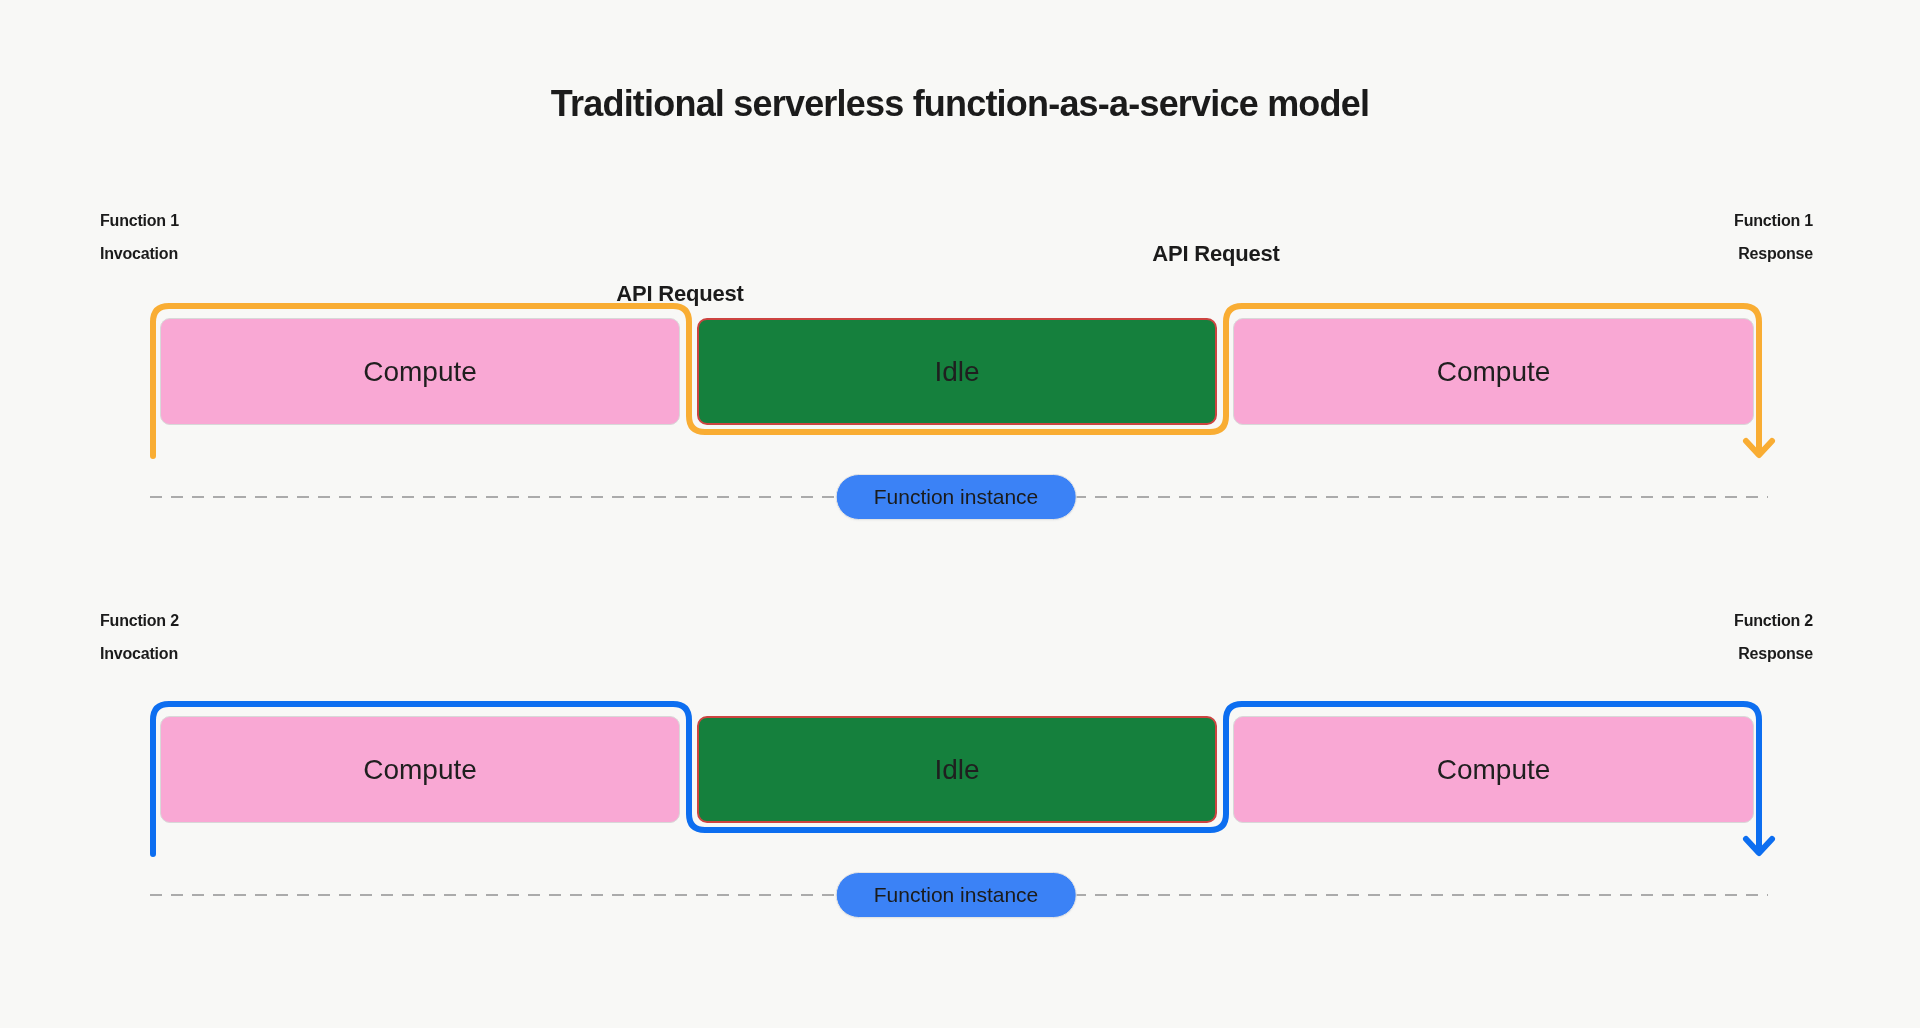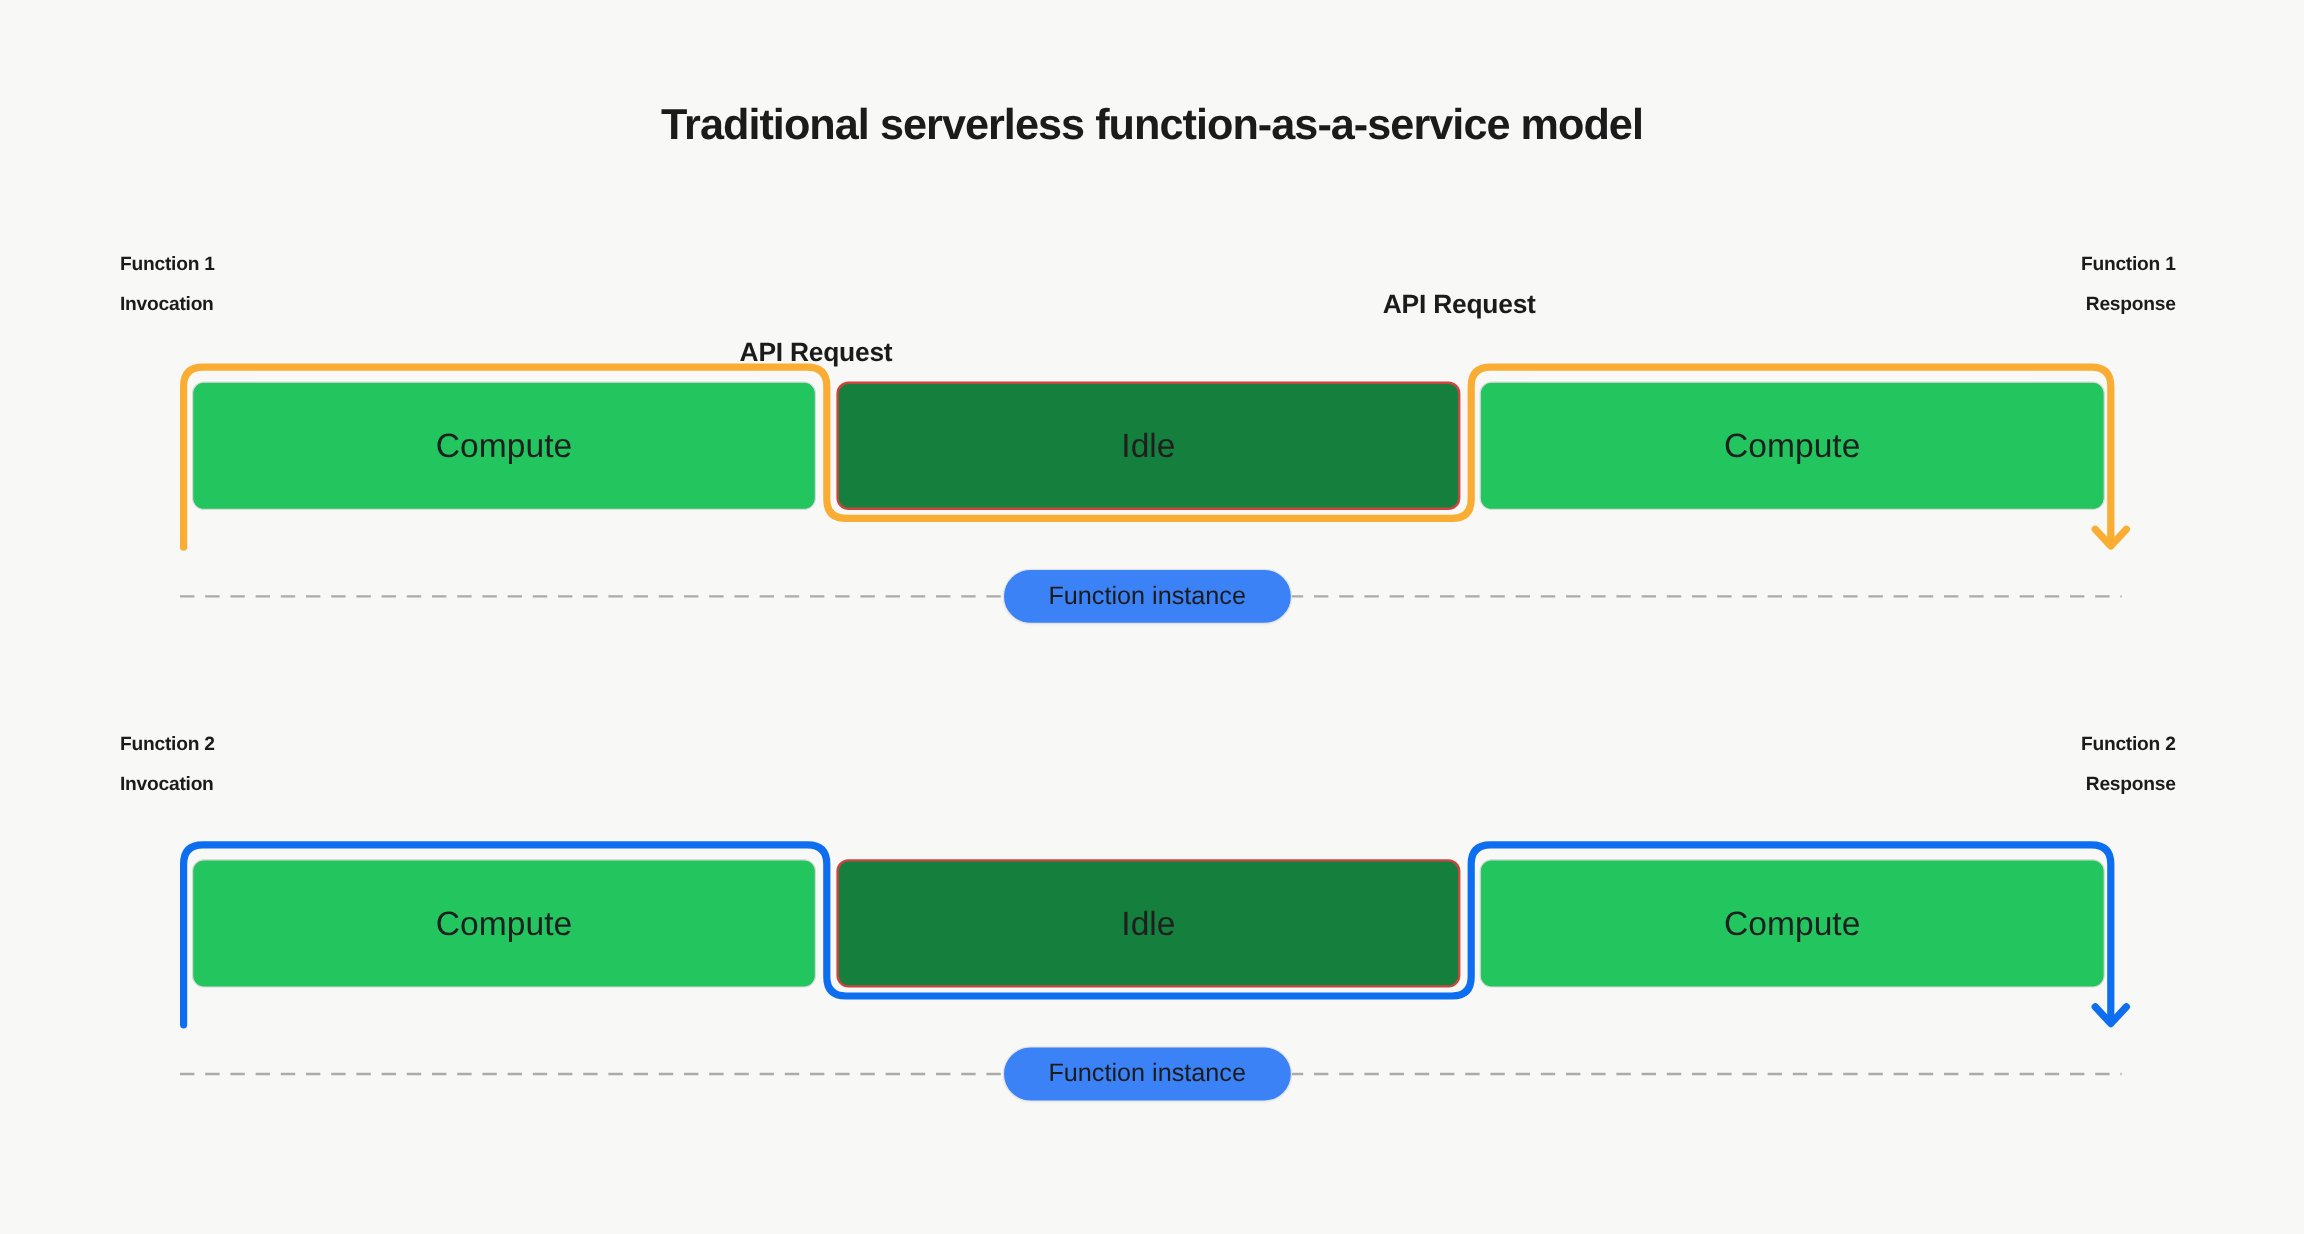--- a/index.html
+++ b/index.html
@@ -55,21 +55,21 @@
     position: absolute;
     height: 107px;
     border-radius: 10px;
     text-align: center;
     line-height: 105px;
     font-size: 28px;
     font-weight: 400;
     color: #1F1F1F;
   }
   .box.compute {
-    background: #22c55e;
+    background: #f9a8d4;
     border: 1px solid #D8D8D8;
   }
   .box.idle {
     background: #15803d;
     border: 2px solid #CC4440;
     line-height: 103px;
   }
   .pill {
     position: absolute;
     transform: translateX(-50%);

